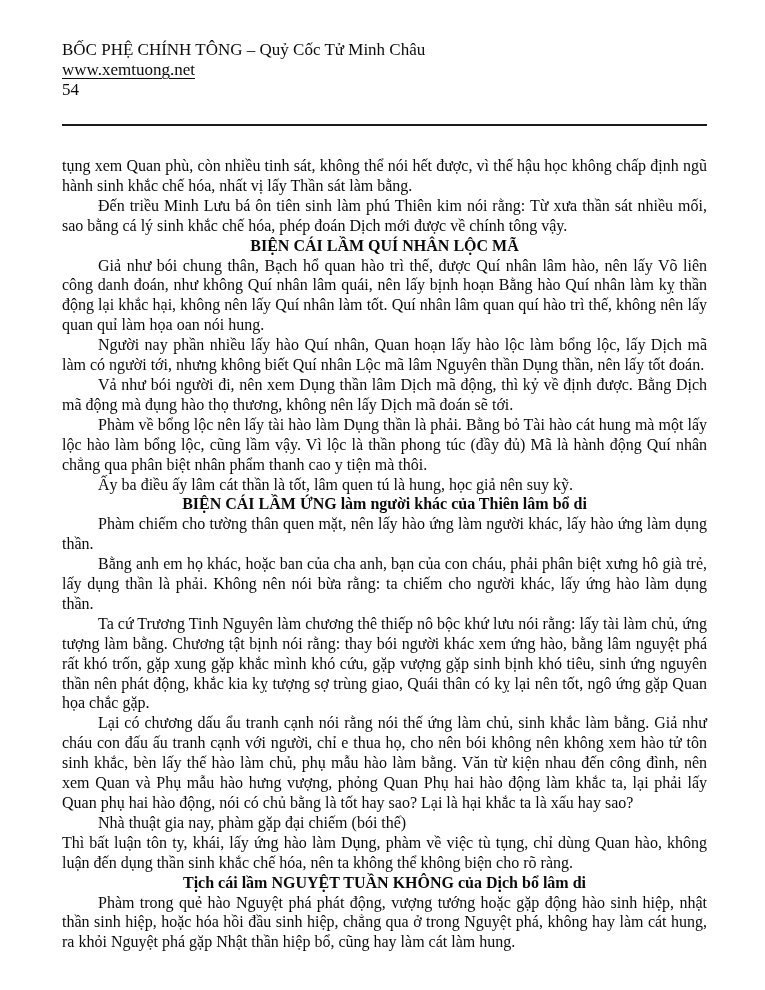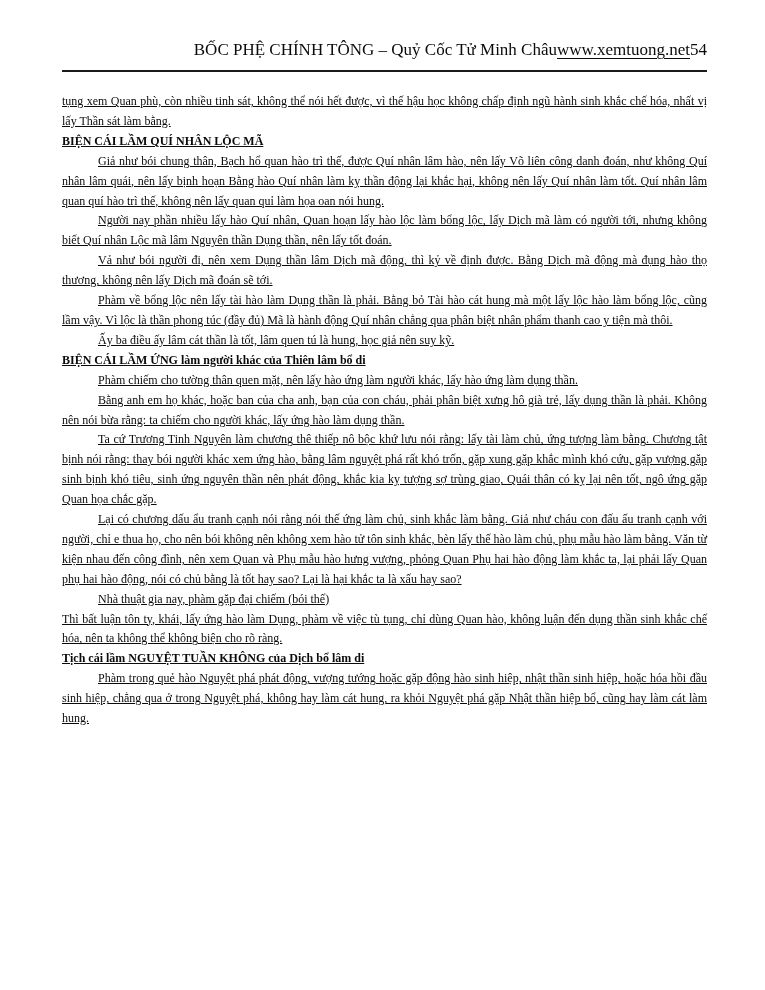--- a/index.html
+++ b/index.html
@@ -17,65 +17,66 @@
     box-sizing: border-box;
     padding: 40px 58px 0 62px;
     overflow: hidden;
   }
   .header {
     display: flex;
     align-items: baseline;
     justify-content: flex-end;
     font-size: 17px;
     border-bottom: 2px solid #1a1a1a;
-    padding-bottom: 10px;
+    padding-bottom: 24px;
+    flex-direction: column;
   }
   .header .title {
     white-space: nowrap;
   }
   .header .url {
     text-decoration: underline;
     text-underline-offset: 3px;
     white-space: nowrap;
   }
   .header .pagenum {
     white-space: nowrap;
   }
   .content {
-    margin-top: 20px;
+    margin-top: 30px;
     width: 645px;
-    font-size: 12px;
+    font-size: 16px;
     line-height: 19.9px;
     text-align: justify;
-    text-decoration: underline;
   }
   .content p {
     margin: 0;
   }
   .content p.indent {
     text-indent: 36px;
   }
   .content p.heading {
     font-weight: bold;
-    text-align: left;
+    text-align: center;
   }
 </style>
 </head>
 <body>
 
 <div class="page">
 
   <div class="header">
     <span class="title">BỐC PHỆ CHÍNH TÔNG – Quỷ Cốc Tử Minh Châu</span>
     <span class="url">www.xemtuong.net</span>
     <span class="pagenum">54</span>
   </div>
 
   <div class="content">
     <p class="body">tụng xem Quan phù, còn nhiều tinh sát, không thể nói hết được, vì thế hậu học không chấp định ngũ hành sinh khắc chế hóa, nhất vị lấy Thần sát làm bằng.</p>
+    <p class="body indent">Đến triều Minh Lưu bá ôn tiên sinh làm phú Thiên kim nói rằng: Từ xưa thần sát nhiều mối, sao bằng cá lý sinh khắc chế hóa, phép đoán Dịch mới được về chính tông vậy.</p>
     <p class="heading">BIỆN CÁI LẦM QUÍ NHÂN LỘC MÃ</p>
     <p class="body indent">Giả như bói chung thân, Bạch hổ quan hào trì thế, được Quí nhân lâm hào, nên lấy Võ liên công danh đoán, như không Quí nhân lâm quái, nên lấy bịnh hoạn Bằng hào Quí nhân làm kỵ thần động lại khắc hại, không nên lấy Quí nhân làm tốt. Quí nhân lâm quan quí hào trì thế, không nên lấy quan quỉ làm họa oan nói hung.</p>
     <p class="body indent">Người nay phần nhiều lấy hào Quí nhân, Quan hoạn lấy hào lộc làm bổng lộc, lấy Dịch mã làm có người tới, nhưng không biết Quí nhân Lộc mã lâm Nguyên thần Dụng thần, nên lấy tốt đoán.</p>
     <p class="body indent">Vả như bói người đi, nên xem Dụng thần lâm Dịch mã động, thì kỷ về định được. Bằng Dịch mã động mà đụng hào thọ thương, không nên lấy Dịch  mã đoán sẽ tới.</p>
     <p class="body indent">Phàm về bổng lộc nên lấy tài hào làm Dụng thần là phải. Bằng bỏ Tài hào cát hung mà một lấy lộc hào làm bổng lộc, cũng lầm vậy. Vì lộc là thần phong túc (đầy đủ) Mã là hành động Quí nhân chẳng qua phân biệt nhân phẩm thanh cao y tiện mà thôi.</p>
     <p class="body indent">Ấy ba điều ấy lâm cát thần là tốt, lâm quen tú là hung, học giả nên suy kỹ.</p>
     <p class="heading">BIỆN CÁI LẦM ỨNG làm người khác của Thiên lâm bổ di</p>
     <p class="body indent">Phàm chiếm cho tường thân quen mặt, nên lấy hào ứng làm người khác, lấy hào ứng làm dụng thần.</p>
     <p class="body indent">Bằng anh em họ khác, hoặc ban của cha anh, bạn của con cháu, phải phân biệt xưng hô già trẻ, lấy dụng thần là phải. Không nên nói bừa rằng: ta chiếm cho người khác, lấy ứng hào làm dụng thần.</p>
     <p class="body indent">Ta cứ Trương Tinh Nguyên làm chương thê thiếp nô bộc khứ lưu nói rằng: lấy tài làm chủ, ứng tượng làm bằng. Chương tật bịnh nói rằng: thay bói người khác xem ứng hào, bằng lâm nguyệt phá rất khó trốn, gặp xung gặp khắc mình khó cứu, gặp vượng gặp sinh bịnh khó tiêu, sinh ứng nguyên thần nên phát động, khắc kia kỵ tượng sợ trùng giao, Quái thân có kỵ lại nên tốt, ngô ứng gặp Quan họa chắc gặp.</p>

